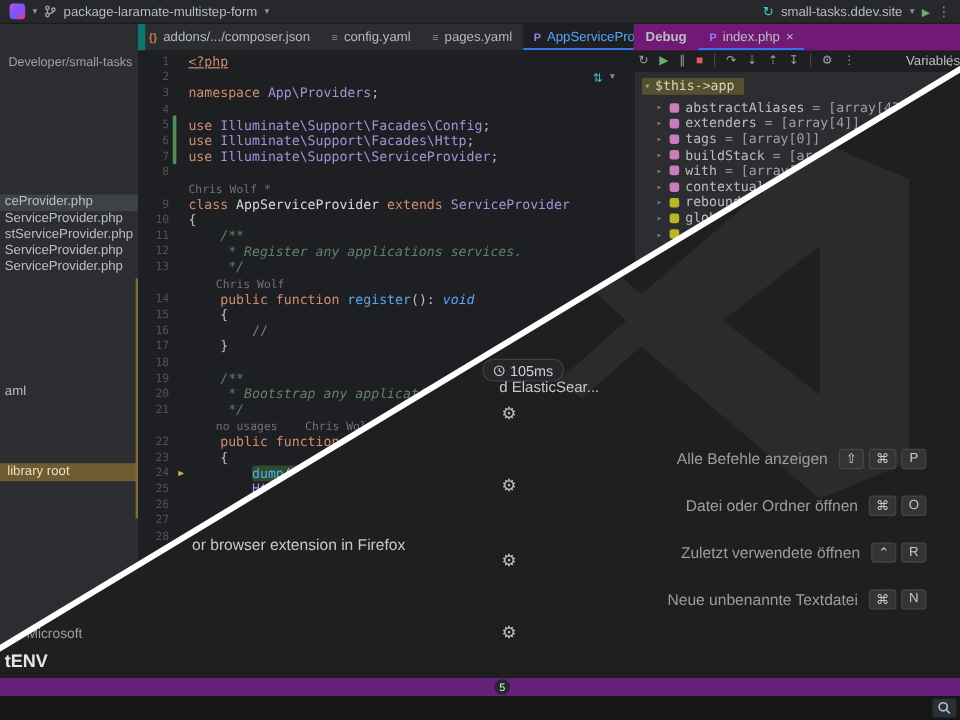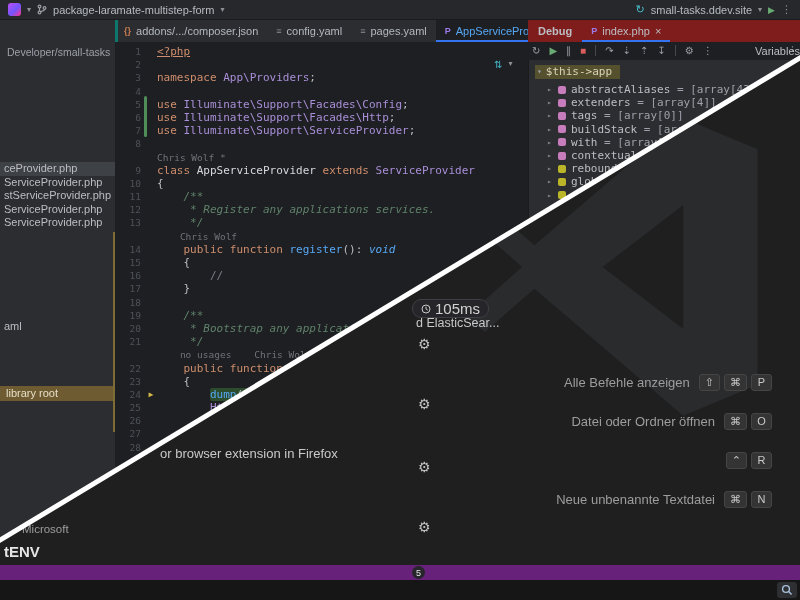--- a/index.html
+++ b/index.html
@@ -17,32 +17,32 @@
   .kebab{color:#8C9096;font-size:11px;}
   .branch-svg{display:block;}
 
   .ps-tabs{position:absolute;left:115px;top:20px;width:413px;height:22px;background:#2B2D30;display:flex;align-items:stretch;font-size:11px;color:#B4B8BF;}
   .tab{display:flex;align-items:center;gap:5px;padding:0 9px;white-space:nowrap;}
   .tab .tico{font-size:9px;font-weight:bold;}
   .tab.active{background:#1E1F22;color:#56A8F5;box-shadow:inset 0 -2px 0 #3574F0;}
   .tab .x{color:#8C9096;font-size:11px;margin-left:2px;}
   .tabs-more{margin-left:auto;align-self:center;color:#8C9096;padding-right:6px;font-size:11px;}
 
-  .ps-dbgtabs{position:absolute;left:528px;top:20px;right:0;height:22px;background:#7f1d1d;display:flex;align-items:stretch;font-size:11px;}
+  .ps-dbgtabs{position:absolute;left:528px;top:20px;right:0;height:22px;background:#701a75;display:flex;align-items:stretch;font-size:11px;}
   .dbg-title{display:flex;align-items:center;padding:0 10px;color:#BCBEC4;font-weight:bold;}
   .dbg-session{display:flex;align-items:center;gap:5px;padding:0 9px;color:#BCBEC4;box-shadow:inset 0 -2px 0 #3574F0;}
   .chipP{color:#9E7BEA;font-weight:bold;font-size:9px;}
 
   .ps-dbar{position:absolute;left:532px;top:42px;height:17px;display:flex;align-items:center;gap:9px;}
   .dico{font-size:10px;line-height:1;}
   .dsep{width:1px;height:11px;background:#46484D;}
   .vars-label{position:absolute;left:719px;top:45px;font-size:11px;color:#BCBEC4;margin-left:36px;}
   .vars-kebab{position:absolute;left:787px;top:44px;color:#8C9096;font-size:11px;}
 
-  .ps-proj{position:absolute;left:0;top:20px;width:115px;bottom:0;background:#2B2D30;border-right:3px solid #0f766e;}
+  .ps-proj{position:absolute;left:0;top:20px;width:115px;bottom:0;background:#2B2D30;border-right:6px solid #0f766e;}
   .proj-root{margin:26px 0 0 7px;font-size:10.5px;color:#9DA0A8;white-space:nowrap;}
   .pfiles{position:absolute;left:0;top:142px;width:115px;}
   .pfile{height:13.5px;line-height:13.5px;font-size:11px;color:#BCBEC4;padding-left:4px;white-space:nowrap;overflow:hidden;}
   .pfile.sel{background:#3E4145;}
   .proj-aml{position:absolute;left:4px;top:300px;font-size:11px;color:#BCBEC4;}
   .proj-lib{position:absolute;left:0;top:366px;width:109px;background:#6E5B31;color:#E6DFC8;font-size:11px;padding:1px 0 2px 6px;white-space:nowrap;}
 
   .ps-editor{position:absolute;left:115px;top:42px;width:413px;bottom:0;background:#1E1F22;padding-top:3px;font-family:"DejaVu Sans Mono",monospace;overflow:hidden;}
   .crow{display:flex;height:13.2px;line-height:13.2px;font-size:11px;white-space:pre;}
   .gut{width:26px;text-align:right;color:#4D5258;font-size:9.5px;flex:none;padding-right:4px;}
@@ -74,21 +74,21 @@
 
   
   .vsc{position:absolute;inset:0;background:#1F1F20;clip-path:polygon(800px 58px,800px 600px,0px 600px,0px 540px);font-family:"Liberation Sans",sans-serif;}
   .wm{position:absolute;left:460px;top:112px;}
   .frag{position:absolute;color:#C9C9C9;white-space:nowrap;}
   #fragElastic{left:416px;top:316px;font-size:12.5px;}
   #fragFirefox{left:160px;top:446px;font-size:13px;}
   #fragDocker{left:48px;top:507px;font-size:13px;}
   #fragPublisher{left:22px;top:523px;font-size:11.5px;color:#9D9D9D;}
   #fragDotenv{left:4px;top:543px;font-size:15px;font-weight:bold;color:#E6E6E6;}
-  .pill{position:absolute;left:412px;top:299px;height:17px;display:inline-flex;align-items:center;gap:4px;padding:0 8px;background:#26262A;border:1px solid #3E3E44;border-radius:9px;color:#D2D2D2;font-size:15px;}
+  .pill{position:absolute;left:402px;top:299px;height:17px;display:inline-flex;align-items:center;gap:4px;padding:0 8px;background:#26262A;border:1px solid #3E3E44;border-radius:9px;color:#D2D2D2;font-size:12px;}
   .gear{position:absolute;font-size:14px;color:#C2C2C2;}
   .sc-list{position:absolute;right:28px;top:374px;display:flex;flex-direction:column;gap:22px;align-items:flex-end;}
   .sc-row{display:flex;align-items:center;gap:9px;}
   .sc-label{color:#9D9D9D;font-size:13px;}
   .keys{display:flex;gap:4px;}
   .key{min-width:9px;text-align:center;padding:1px 5px;background:#343434;border:1px solid #454545;border-radius:3px;color:#C8C8C8;font-size:11px;}
   .statusbar{position:absolute;left:0;top:565px;width:800px;height:15px;background:#68217A;}
   .badge5{position:absolute;left:412px;top:566px;width:13px;height:13px;border-radius:50%;background:#26262A;color:#E8E8E8;font-size:9px;display:flex;align-items:center;justify-content:center;}
   .bstrip{position:absolute;left:0;top:580px;width:800px;height:20px;background:#161616;}
   .magbox{position:absolute;right:3px;top:582px;width:20px;height:16px;background:#2E2F33;border-radius:3px;display:flex;align-items:center;justify-content:center;}
@@ -261,20 +261,21 @@
           </span>
         </div>
         <div class="sc-row">
           <span class="sc-label">Datei oder Ordner öffnen</span>
           <span class="keys">
             <span class="key">⌘</span>
             <span class="key">O</span>
           </span>
         </div>
         <div class="sc-row">
+          <span class="sc-label">Zuletzt verwendete öffnen</span>
           <span class="keys">
             <span class="key">⌃</span>
             <span class="key">R</span>
           </span>
         </div>
         <div class="sc-row">
           <span class="sc-label">Neue unbenannte Textdatei</span>
           <span class="keys">
             <span class="key">⌘</span>
             <span class="key">N</span>

